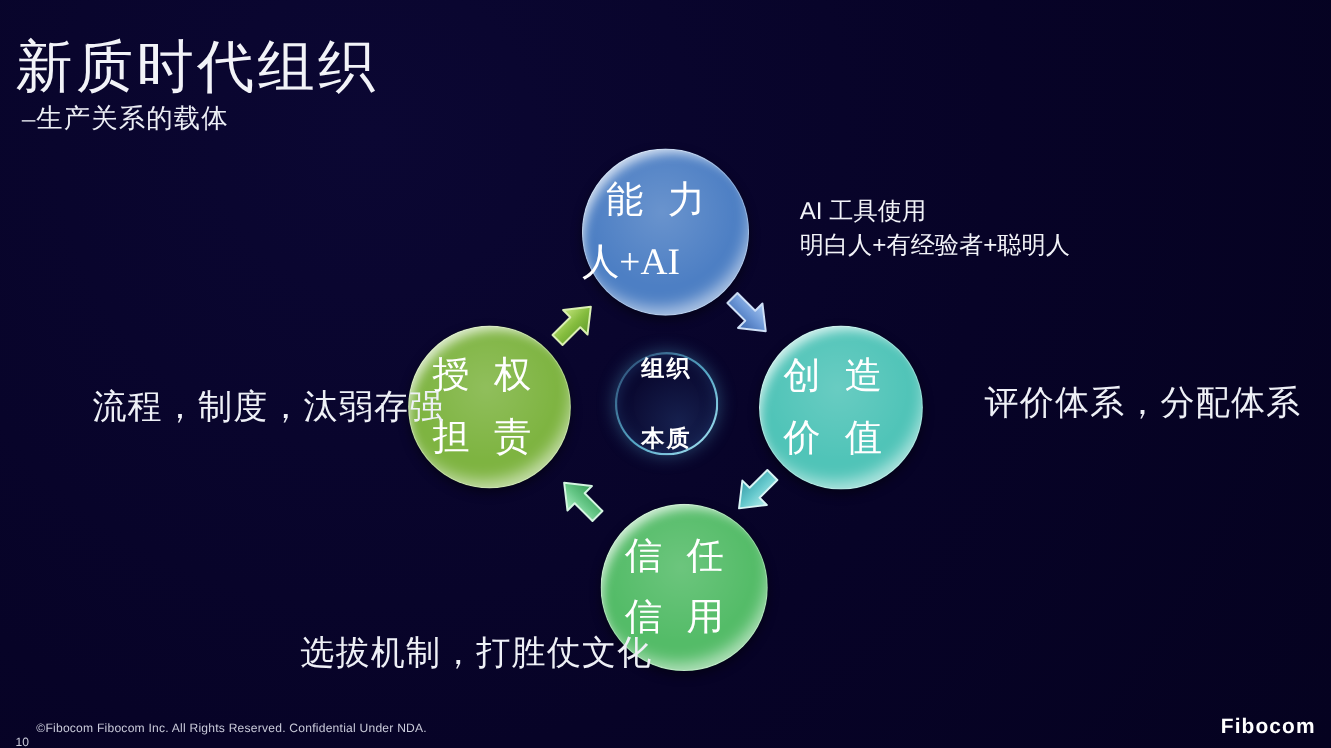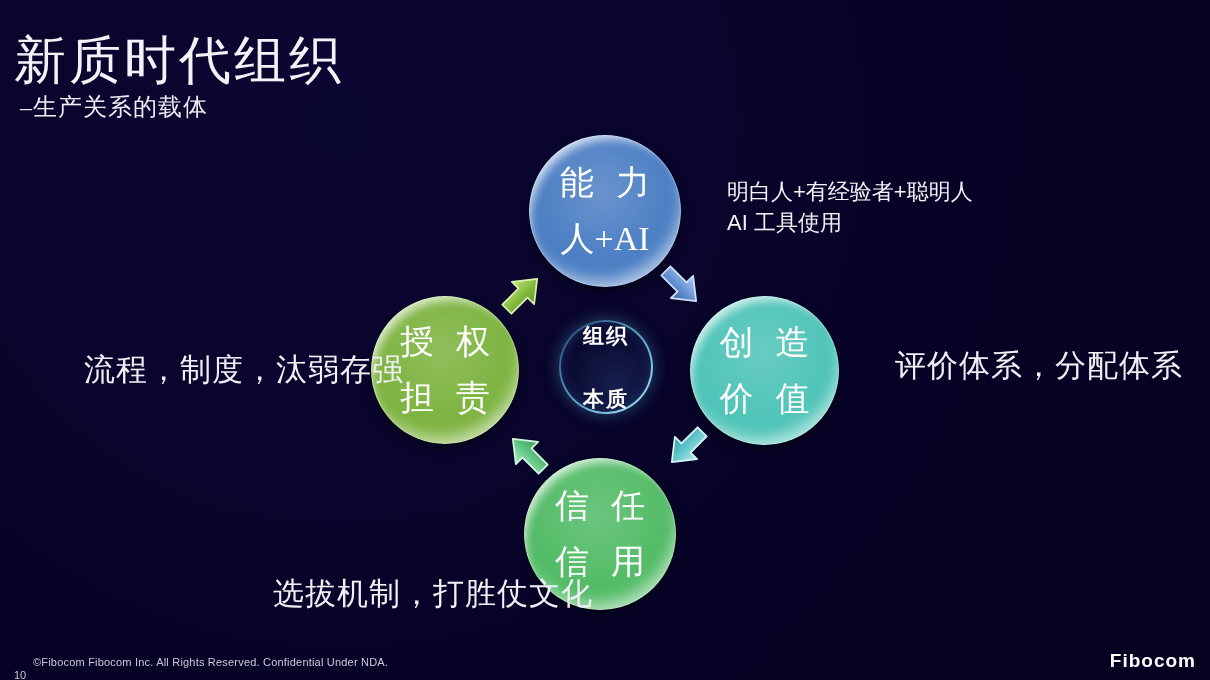--- a/index.html
+++ b/index.html
@@ -15,39 +15,39 @@
     left:14px;top:26px;font-family:"Liberation Serif","DejaVu Serif",serif;
     font-size:52px;font-weight:500;letter-spacing:3px;color:#f2f3f8;white-space:nowrap;
   }
   .subtitle{
     left:20px;top:91px;font-family:"Liberation Serif","DejaVu Serif",serif;
     font-size:24px;color:#eceef5;letter-spacing:1px;white-space:nowrap;
   }
 
   
   .bubble{
-    border-radius:50%;display:flex;flex-direction:column;align-items:center;justify-content:center;
+    border-radius:50%;display:flex;flex-direction:column;align-items:flex-start;justify-content:center;
     text-align:center;
     box-shadow:
       inset 0 0 0 1px rgba(255,255,255,.28),
       inset 7px 10px 10px -6px rgba(255,255,255,.75),
       inset -6px -14px 14px -7px rgba(255,255,255,.55),
       0 4px 10px rgba(0,0,0,.45);
   }
   .bubble .ln{
     font-family:"Liberation Serif","DejaVu Serif",serif;
     font-size:34px;line-height:40px;color:#fff;white-space:nowrap;
   }
   .bubble .gap{height:16px;}
   .spread{letter-spacing:22px;padding-left:22px;}
   .bub-top   {left:529px;top:135px;width:152px;height:152px;
               background:radial-gradient(circle at 48% 38%, rgba(255,255,255,.16) 0%, rgba(255,255,255,0) 55%),#4d7fc4;}
   .bub-right {left:690px;top:296px;width:149px;height:149px;
               background:radial-gradient(circle at 48% 38%, rgba(255,255,255,.14) 0%, rgba(255,255,255,0) 55%),#50c4b8;}
-  .bub-bottom{left:524px;top:458px;width:152px;height:152px;
+  .bub-bottom{left:546px;top:458px;width:152px;height:152px;
               background:radial-gradient(circle at 48% 38%, rgba(255,255,255,.14) 0%, rgba(255,255,255,0) 55%),#54bc68;}
   .bub-left  {left:371px;top:296px;width:148px;height:148px;
               background:radial-gradient(circle at 48% 38%, rgba(255,255,255,.14) 0%, rgba(255,255,255,0) 55%),#7eb441;}
 
   
   .bub-center{
     left:559px;top:320px;width:90px;height:90px;border-radius:50%;
     display:flex;flex-direction:column;align-items:center;justify-content:space-between;text-align:center;
     border:2px solid transparent;
     background:
@@ -156,22 +156,22 @@
     <span class="gap"></span>
     <span class="ln spread">担责</span>
   </div>
 
   <div class="abs bub-center">
     <span class="cln">组织</span>
     <span class="cln">本质</span>
   </div>
 
   <div class="abs ann-cap">
+    <div>AI 工具使用</div>
     <div>明白人+有经验者+聪明人</div>
-    <div>AI 工具使用</div>
   </div>
   <div class="abs ann-serif ann-value">评价体系，分配体系</div>
   <div class="abs ann-serif ann-auth">流程，制度，汰弱存强</div>
   <div class="abs ann-serif ann-trust">选拔机制，打胜仗文化</div>
 
   <div class="abs footer">
     <span class="pageno">10</span>
     <span class="copyr">©Fibocom Fibocom Inc. All Rights Reserved. Confidential Under NDA.</span>
     <span class="logo">Fibocom</span>
   </div>

